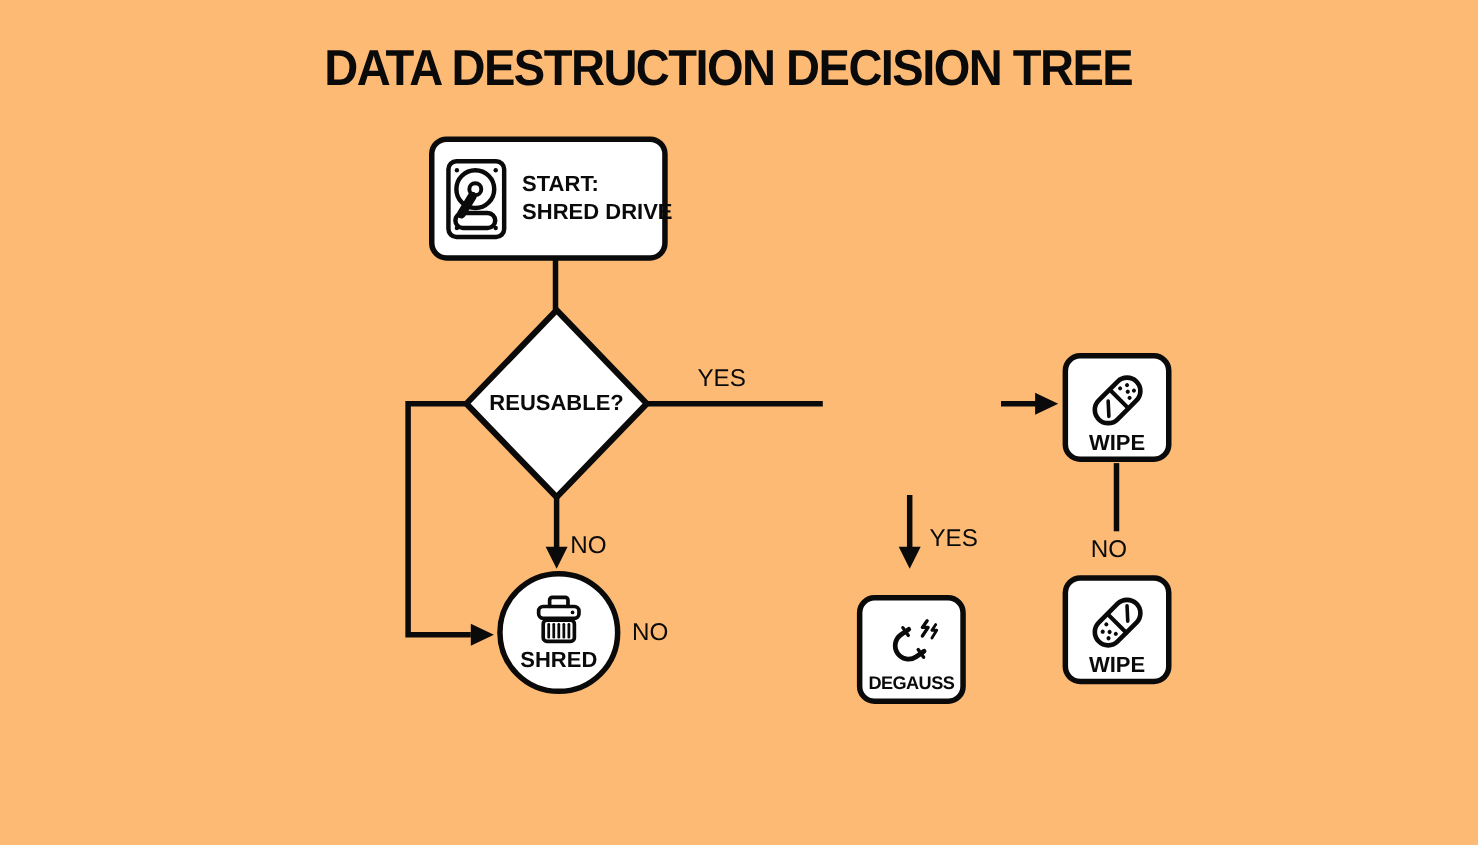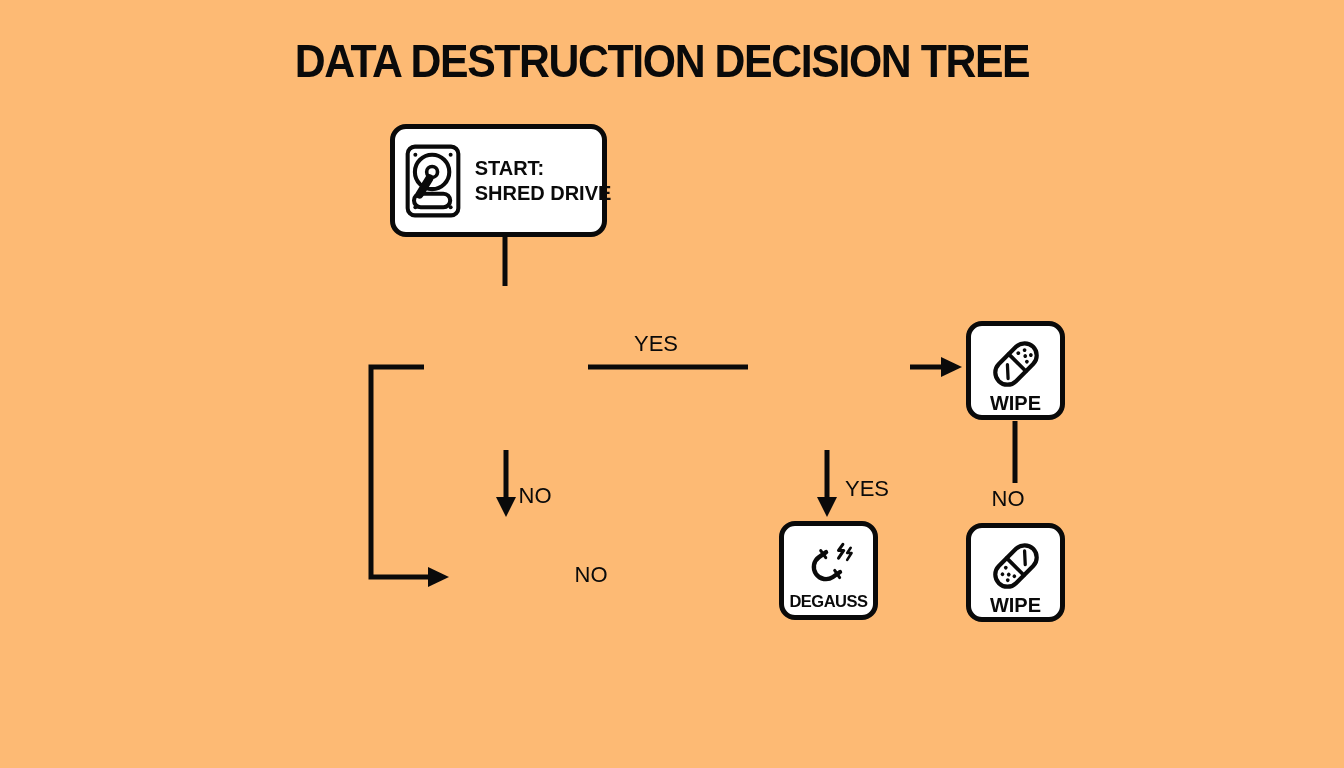--- a/index.html
+++ b/index.html
@@ -30,21 +30,21 @@
     text-align:center;font-size:20px;font-weight:700;line-height:1.15;
   }
   .d-reusable{left:420px;top:278px;width:172px;height:178px;}
   .d-sensitive{left:742px;top:278px;width:172px;height:178px;}
   .actionbox{
     flex-direction:column;gap:2px;padding-top:10px;
   }
   .actionbox .albl{font-size:20px;font-weight:700;margin-top:-2px;}
   .wipe1{left:966px;top:321px;width:99px;height:99px;}
   .wipe2{left:966px;top:523px;width:99px;height:99px;}
-  .degauss{left:779px;top:521px;width:99px;height:99px;}
+  .degauss{left:779px;top:541px;width:99px;height:99px;}
   .degauss .albl{font-size:16.5px;letter-spacing:-0.5px;}
   .shred{
     left:452px;top:519px;width:112px;height:112px;border-radius:50%;
     border:5px solid #0a0a0a;display:flex;flex-direction:column;
     align-items:center;justify-content:center;gap:1px;
   }
   .shred .albl{font-size:20px;font-weight:700;}
   .elabel{
     position:absolute;font-size:22px;font-weight:400;white-space:nowrap;
     transform:translate(-50%,-50%);
@@ -92,40 +92,62 @@
         <path d="M28 39 L17 57" stroke-width="9"></path>
         <rect x="11" y="56" width="40" height="15" rx="7.5"></rect>
       </svg>
     </span>
     <div class="txt">
       <div>START:</div>
       <div>SHRED DRIVE</div>
     </div>
   </div>
 
+  <div class="diamond d-reusable">
+    <svg width="172" height="178" viewBox="0 0 172 178">
+      <polygon points="86,4 168,89 86,174 4,89" fill="#ffffff" stroke="#0a0a0a" stroke-width="5.5"></polygon>
+    </svg>
+    <div class="dlabel">REUSABLE?</div>
+  </div>
 
 
   <div class="node rbox actionbox wipe1">
     <span>
       <svg width="56" height="56" viewBox="0 0 60 60" fill="none" stroke="#0a0a0a" stroke-width="4.5" stroke-linecap="round">
         <g transform="rotate(-45 30 30)">
           <rect x="4" y="17" width="52" height="26" rx="13"></rect>
           <line x1="32" y1="17" x2="32" y2="43" stroke-width="4"></line>
           <circle cx="40" cy="23.5" r="2" fill="#0a0a0a" stroke="none"></circle>
           <circle cx="47" cy="26" r="2" fill="#0a0a0a" stroke="none"></circle>
           <circle cx="43" cy="31" r="2" fill="#0a0a0a" stroke="none"></circle>
           <circle cx="40" cy="36.5" r="2" fill="#0a0a0a" stroke="none"></circle>
           <circle cx="48" cy="34.5" r="2" fill="#0a0a0a" stroke="none"></circle>
           <line x1="13" y1="35" x2="23" y2="24" stroke-width="3.5"></line>
         </g>
       </svg>
     </span>
     <div class="albl">WIPE</div>
   </div>
 
+  <div class="node shred">
+    <span>
+      <svg width="50" height="50" viewBox="0 0 60 60" fill="none" stroke="#0a0a0a" stroke-width="4" stroke-linecap="round">
+        <path d="M20 16 V9 a3 3 0 0 1 3 -3 h14 a3 3 0 0 1 3 3 V16"></path>
+        <rect x="8" y="16" width="44" height="13" rx="5"></rect>
+        <circle cx="45" cy="22.5" r="2" fill="#0a0a0a" stroke="none"></circle>
+        <rect x="13" y="31" width="34" height="23" rx="4"></rect>
+        <line x1="19" y1="35.5" x2="19" y2="49.5" stroke-width="3"></line>
+        <line x1="24.5" y1="35.5" x2="24.5" y2="49.5" stroke-width="3"></line>
+        <line x1="30" y1="35.5" x2="30" y2="49.5" stroke-width="3"></line>
+        <line x1="35.5" y1="35.5" x2="35.5" y2="49.5" stroke-width="3"></line>
+        <line x1="41" y1="35.5" x2="41" y2="49.5" stroke-width="3"></line>
+      </svg>
+    </span>
+    <div class="albl">SHRED</div>
+  </div>
 
   <div class="node rbox actionbox degauss">
     <span>
       <svg width="54" height="52" viewBox="0 0 60 60" fill="none" stroke="#0a0a0a" stroke-width="5" stroke-linecap="round">
         <g transform="rotate(-35 26 34)">
           <path d="M38 18 H28 a14 14 0 0 0 0 28 H38"></path>
           <line x1="34" y1="13" x2="34" y2="23" stroke-width="3.5"></line>
           <line x1="34" y1="41" x2="34" y2="51" stroke-width="3.5"></line>
         </g>
         <path d="M46 5 l-5 7 h6 l-6 9" stroke-width="3.5" stroke-linejoin="round"></path>

